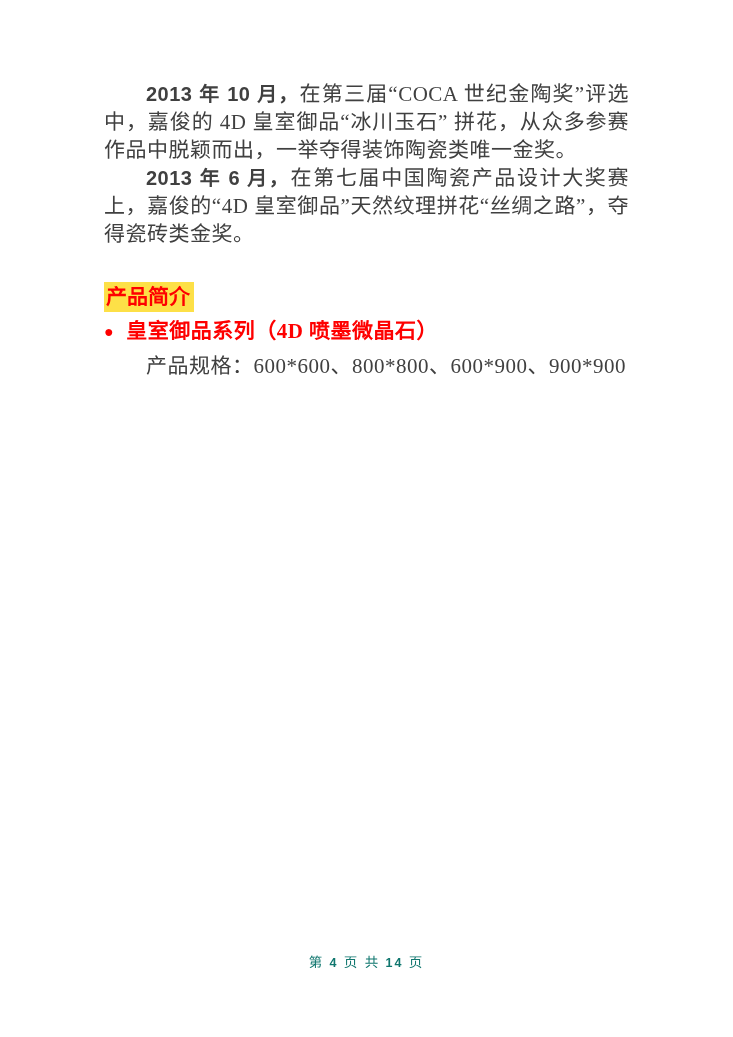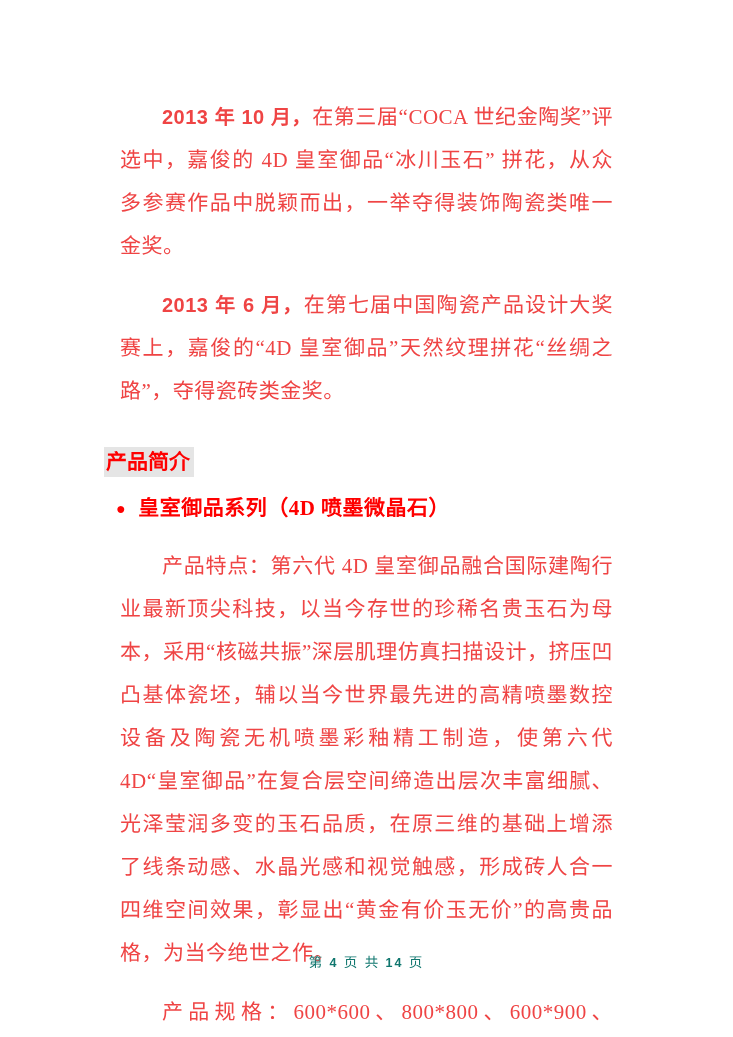--- a/index.html
+++ b/index.html
@@ -16,42 +16,42 @@
     font-family: "Liberation Serif", "DejaVu Serif", serif;
     color: #1f1f1f;
   }
   .content {
     position: absolute;
     top: 80px;
     left: 104px;
     right: 104px;
   }
   p.body {
-    margin: 16px;
+    margin: 0;
     font-size: 21px;
-    line-height: 43px;
+    line-height: 28px;
     text-align: justify;
     letter-spacing: 0.5px;
-    color: #ef4444;
+    color: #404040;
   }
   .indent { text-indent: 2em; }
   .lead { font-weight: 700; font-family: "Liberation Sans", "DejaVu Sans", sans-serif; font-size: 20px; }
   .section-heading {
     margin: 34px 0 0 0;
     font-size: 21px;
     font-weight: 700;
     line-height: 30px;
   }
   .section-heading .hl {
-    background: #e5e5e5;
+    background: #fde047;
     color: #fe0000;
     padding: 3px 4px 3px 2px;
   }
   p.bullet {
-    margin: 12px;
+    margin: 0;
     font-size: 21px;
     font-weight: 700;
     line-height: 38.6px;
     text-align: justify;
     letter-spacing: 0.5px;
     color: #fe0000;
   }
   p.bullet .dot {
     font-size: 16px;
     vertical-align: 1px;
@@ -79,21 +79,20 @@
   <div class="content">
 
     <p class="body indent"><span class="lead">2013 年 10 月，</span><span>在第三届“COCA 世纪金陶奖”评选中，嘉俊的 4D 皇室御品“冰川玉石” 拼花，从众多参赛作品中脱颖而出，一举夺得装饰陶瓷类唯一金奖。</span></p>
 
     <p class="body indent"><span class="lead">2013 年 6 月，</span><span>在第七届中国陶瓷产品设计大奖赛上，嘉俊的“4D 皇室御品”天然纹理拼花“丝绸之路”，夺得瓷砖类金奖。</span></p>
 
     <h2 class="section-heading"><span class="hl">产品简介</span></h2>
 
     <p class="bullet mt-bullet1"><span class="dot">●</span><span>皇室御品系列（4D 喷墨微晶石）</span></p>
 
-    <p class="body indent mt-p3">产品特点：第六代 4D 皇室御品融合国际建陶行业最新顶尖科技，以当今存世的珍稀名贵玉石为母本，采用“核磁共振”深层肌理仿真扫描设计，挤压凹凸基体瓷坯，辅以当今世界最先进的高精喷墨数控设备及陶瓷无机喷墨彩釉精工制造，使第六代 4D“皇室御品”在复合层空间缔造出层次丰富细腻、光泽莹润多变的玉石品质，在原三维的基础上增添了线条动感、水晶光感和视觉触感，形成砖人合一四维空间效果，彰显出“黄金有价玉无价”的高贵品格，为当今绝世之作。</p>
 
 
 
 
     <p class="body indent mt-spec2">产品规格：600*600、800*800、600*900、900*900</p>
 
   </div>
 
   <div class="footer"><span>第 </span><b>4</b><span> 页 共 </span><b>14</b><span> 页</span></div>
 </div>

